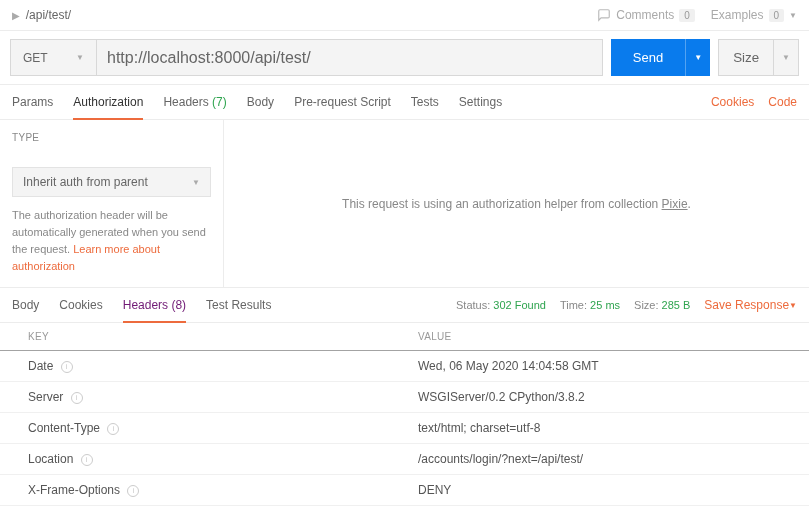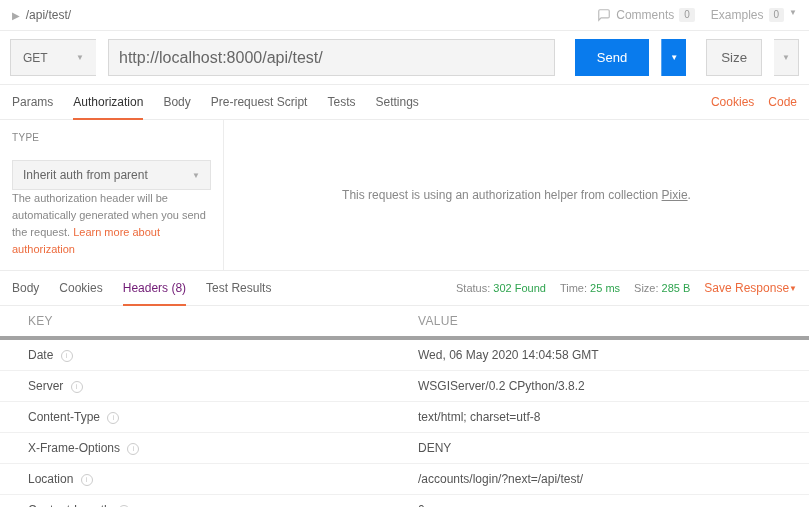--- a/index.html
+++ b/index.html
@@ -1,56 +1,56 @@
 <!DOCTYPE html>
 <html><head>
 <meta charset="utf-8">
 <style>
 *{box-sizing:border-box;margin:0;padding:0}
 body{font-family:-apple-system,BlinkMacSystemFont,"Segoe UI",Helvetica,Arial,sans-serif;font-size:12px;color:#505050;background:#fff;width:809px}
 .top-bar{display:flex;align-items:center;padding:8px 12px;border-bottom:1px solid #ececec}
 .breadcrumb{flex:1;display:flex;align-items:center;color:#666;font-size:12px}
 .breadcrumb .chev{color:#aaa;margin-right:6px;font-size:10px}
 .top-actions{display:flex;align-items:center;gap:16px;color:#aaa;font-size:12px}
-.top-actions .item{display:flex;gap:5px;cursor:pointer}
+.top-actions .item{display:flex;align-items:center;gap:5px;cursor:pointer}
 .badge{background:#f0f0f0;border-radius:2px;padding:1px 5px;font-size:10px;color:#999}
 .caret{font-size:8px;color:#aaa}
-.req-row{display:flex;padding:8px 10px;gap:12px;align-items:stretch;border-bottom:1px solid #ececec}
+.req-row{display:flex;padding:8px 10px;gap:0;align-items:stretch;border-bottom:1px solid #ececec}
 .method-sel{display:flex;align-items:center;background:#f4f4f4;border:1px solid #d8d8d8;border-right:none;padding:0 12px;width:86px;justify-content:space-between;color:#666;font-size:12px;cursor:pointer}
 .url-input{flex:1;background:#f4f4f4;border:1px solid #d8d8d8;padding:8px 10px;font-size:16px;color:#666}
 .send-btn{background:#097bed;color:#fff;border:none;padding:11px 22px;font-size:13px;margin-left:8px;display:flex;align-items:center;cursor:pointer}
 .send-caret{background:#097bed;color:#fff;border:none;border-left:1px solid rgba(255,255,255,.3);padding:0 8px;display:flex;align-items:center;cursor:pointer}
 .save-btn{background:#f4f4f4;border:1px solid #d8d8d8;padding:0 14px;margin-left:8px;color:#666;display:flex;align-items:center;cursor:pointer}
 .save-caret{background:#f4f4f4;border:1px solid #d8d8d8;border-left:none;padding:0 8px;color:#999;display:flex;align-items:center;cursor:pointer}
 .tabs-row{display:flex;align-items:center;padding:0 12px;border-bottom:1px solid #ececec;font-size:12px}
 .tabs{display:flex;gap:20px}
 .tab{padding:10px 0;color:#666;cursor:pointer;position:relative}
 .tab.active{color:#333}
 .tab.active::after{content:"";position:absolute;left:0;right:0;bottom:-1px;height:2px;background:#ed6b3d}
 .tab .count{color:#2fa44f}
 .right-links{margin-left:auto;display:flex;gap:14px;color:#ed6b3d;font-size:12px}
 .right-links span{cursor:pointer}
 .auth-panel{display:flex;min-height:115px;border-bottom:1px solid #ececec}
 .auth-left{width:224px;border-right:1px solid #ececec;padding:12px}
-.auth-left .lbl{font-size:10px;color:#888;letter-spacing:.3px;margin-bottom:17px}
-.auth-select{background:#f4f4f4;border:1px solid #e3e3e3;padding:7px 10px;display:flex;justify-content:space-between;align-items:center;color:#666;font-size:12px;cursor:pointer;}
+.auth-left .lbl{font-size:10px;color:#888;letter-spacing:.3px;margin-bottom:24px}
+.auth-select{background:#f4f4f4;border:1px solid #e3e3e3;padding:7px 10px;display:flex;justify-content:space-between;align-items:center;color:#666;font-size:12px;cursor:pointer;margin-bottom:10px}
 .auth-desc{font-size:11px;color:#888;line-height:1.55}
 .auth-desc a{color:#ed6b3d;text-decoration:none;cursor:pointer}
 .auth-right{flex:1;display:flex;align-items:center;justify-content:center;padding:20px;color:#888;font-size:12px}
 .auth-right .u{text-decoration:underline}
 .resp-tabs-row{display:flex;align-items:center;padding:0 12px;border-bottom:1px solid #ececec;font-size:12px}
 .resp-tabs{display:flex;gap:20px}
 .resp-tab{padding:10px 0;color:#666;cursor:pointer;position:relative}
 .resp-tab.active{color:#701a75}
 .resp-tab.active::after{content:"";position:absolute;left:0;right:0;bottom:-1px;height:2px;background:#ed6b3d}
 .resp-meta{margin-left:auto;display:flex;gap:14px;align-items:center;font-size:11px;color:#888}
 .resp-meta .g{color:#2fa44f}
 .save-resp{color:#ed6b3d;font-size:12px;cursor:pointer;display:flex;align-items:center;}
 .htable{width:100%;border-collapse:collapse;font-size:12px}
-.htable th{text-align:left;font-weight:400;color:#999;font-size:12px;letter-spacing:.3px;padding:8px 10px;border-bottom:4px solid #a3a3a3}
+.htable th{text-align:left;font-weight:400;color:#999;font-size:10px;letter-spacing:.3px;padding:8px 10px;border-bottom:1px solid #a3a3a3}
 .htable td{padding:8px 10px;border-bottom:1px solid #f0f0f0;color:#555}
 .htable td:first-child,.htable th:first-child{width:18px;padding-right:0}
 .htable td:nth-child(2){width:390px}
 .info-icon{display:inline-block;width:12px;height:12px;border:1px solid #ccc;border-radius:50%;font-size:8px;color:#ccc;text-align:center;line-height:10px;margin-left:4px;vertical-align:middle}
 svg{display:block}
 </style>
 </head>
 <body>
 
 <div class="top-bar">
@@ -91,20 +91,21 @@
     </button>
   <button class="save-caret">
       <span class="caret">▼</span>
     </button>
 </div>
 
 <div class="tabs-row">
   <div class="tabs">
     <div class="tab">Params</div>
     <div class="tab active">Authorization</div>
+    <div class="tab"><span>Headers</span> <span class="count">(7)</span></div>
     <div class="tab">Body</div>
     <div class="tab">Pre-request Script</div>
     <div class="tab">Tests</div>
     <div class="tab">Settings</div>
   </div>
   <div class="right-links">
     <span>Cookies</span>
     <span>Code</span>
   </div>
 </div>
@@ -162,27 +163,27 @@
         <td>Server <span class="info-icon">i</span></td>
         <td>WSGIServer/0.2 CPython/3.8.2</td>
       </tr>
       <tr>
         <td></td>
         <td>Content-Type <span class="info-icon">i</span></td>
         <td>text/html; charset=utf-8</td>
       </tr>
       <tr>
         <td></td>
-        <td>X-Frame-Options <span class="info-icon">i</span></td>
-        <td>DENY</td>
+        <td>Location <span class="info-icon">i</span></td>
+        <td>/accounts/login/?next=/api/test/</td>
       </tr>
       <tr>
         <td></td>
-        <td>Location <span class="info-icon">i</span></td>
-        <td>/accounts/login/?next=/api/test/</td>
+        <td>X-Frame-Options <span class="info-icon">i</span></td>
+        <td>DENY</td>
       </tr>
       <tr>
         <td></td>
         <td>Content-Length <span class="info-icon">i</span></td>
         <td>0</td>
       </tr>
     </tbody>
 </table>
 
 </body></html>

